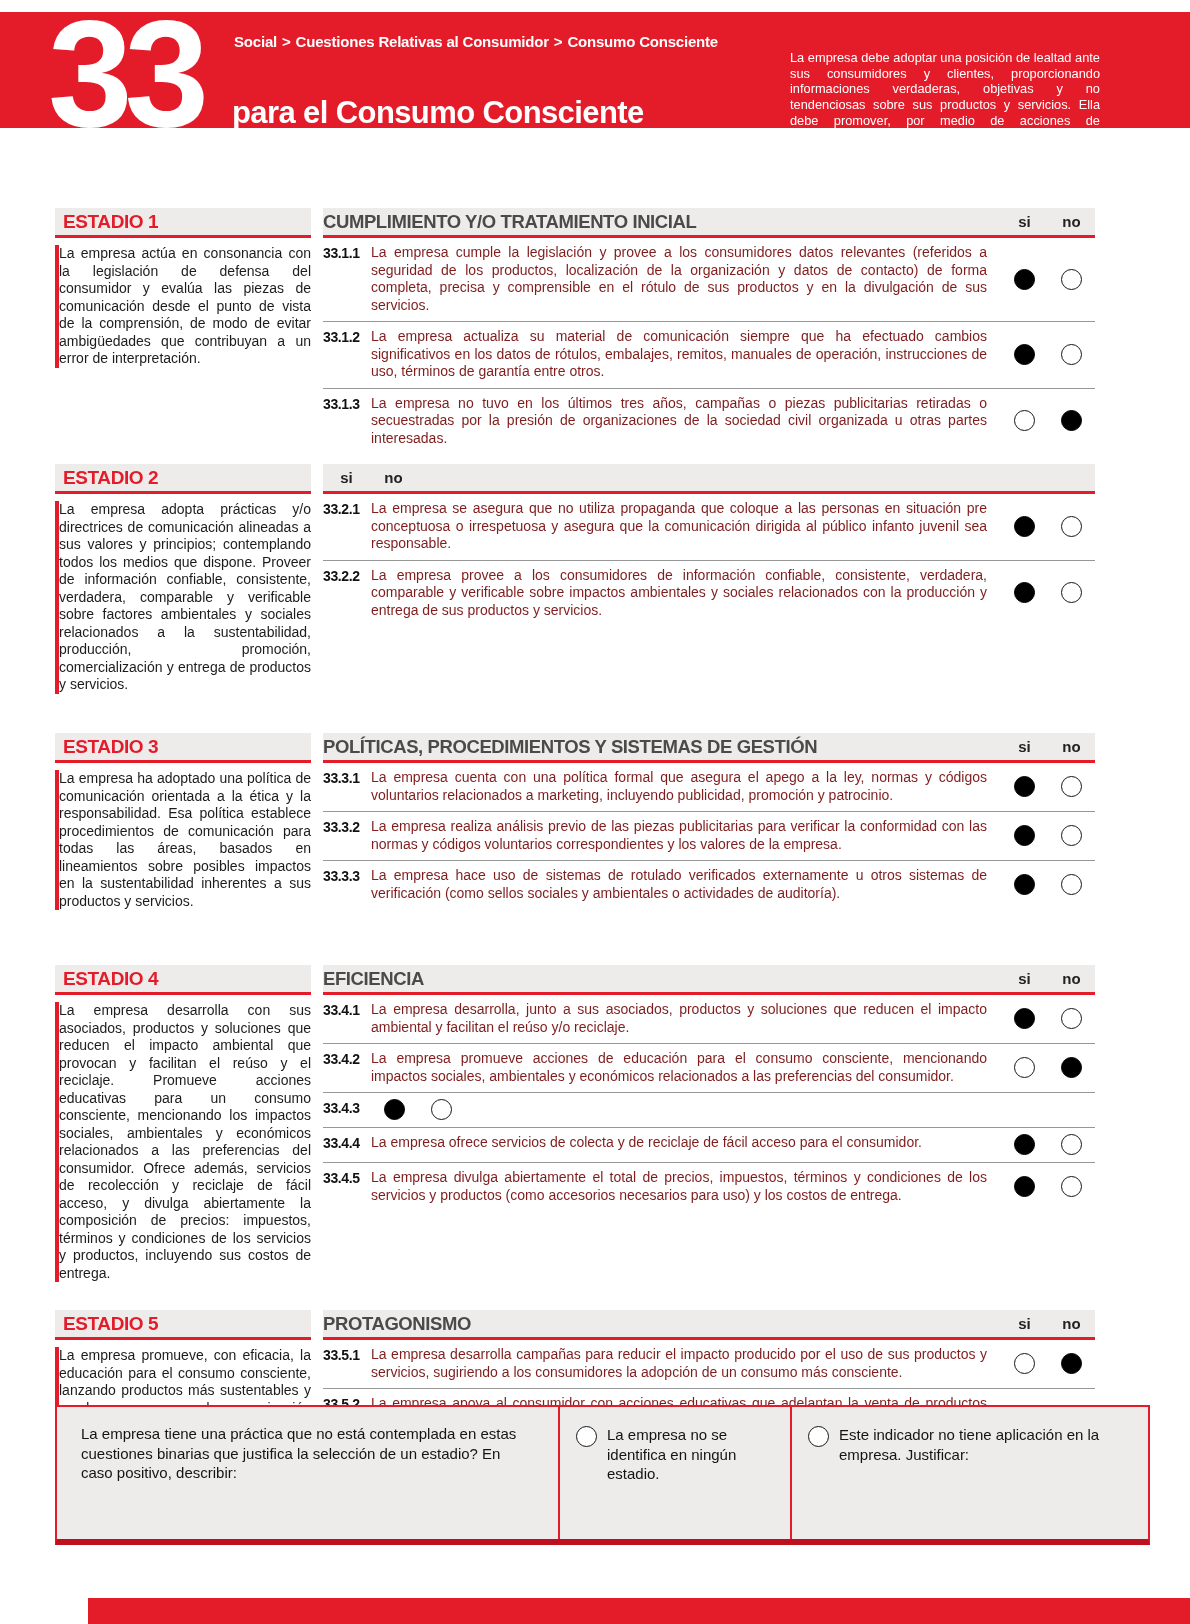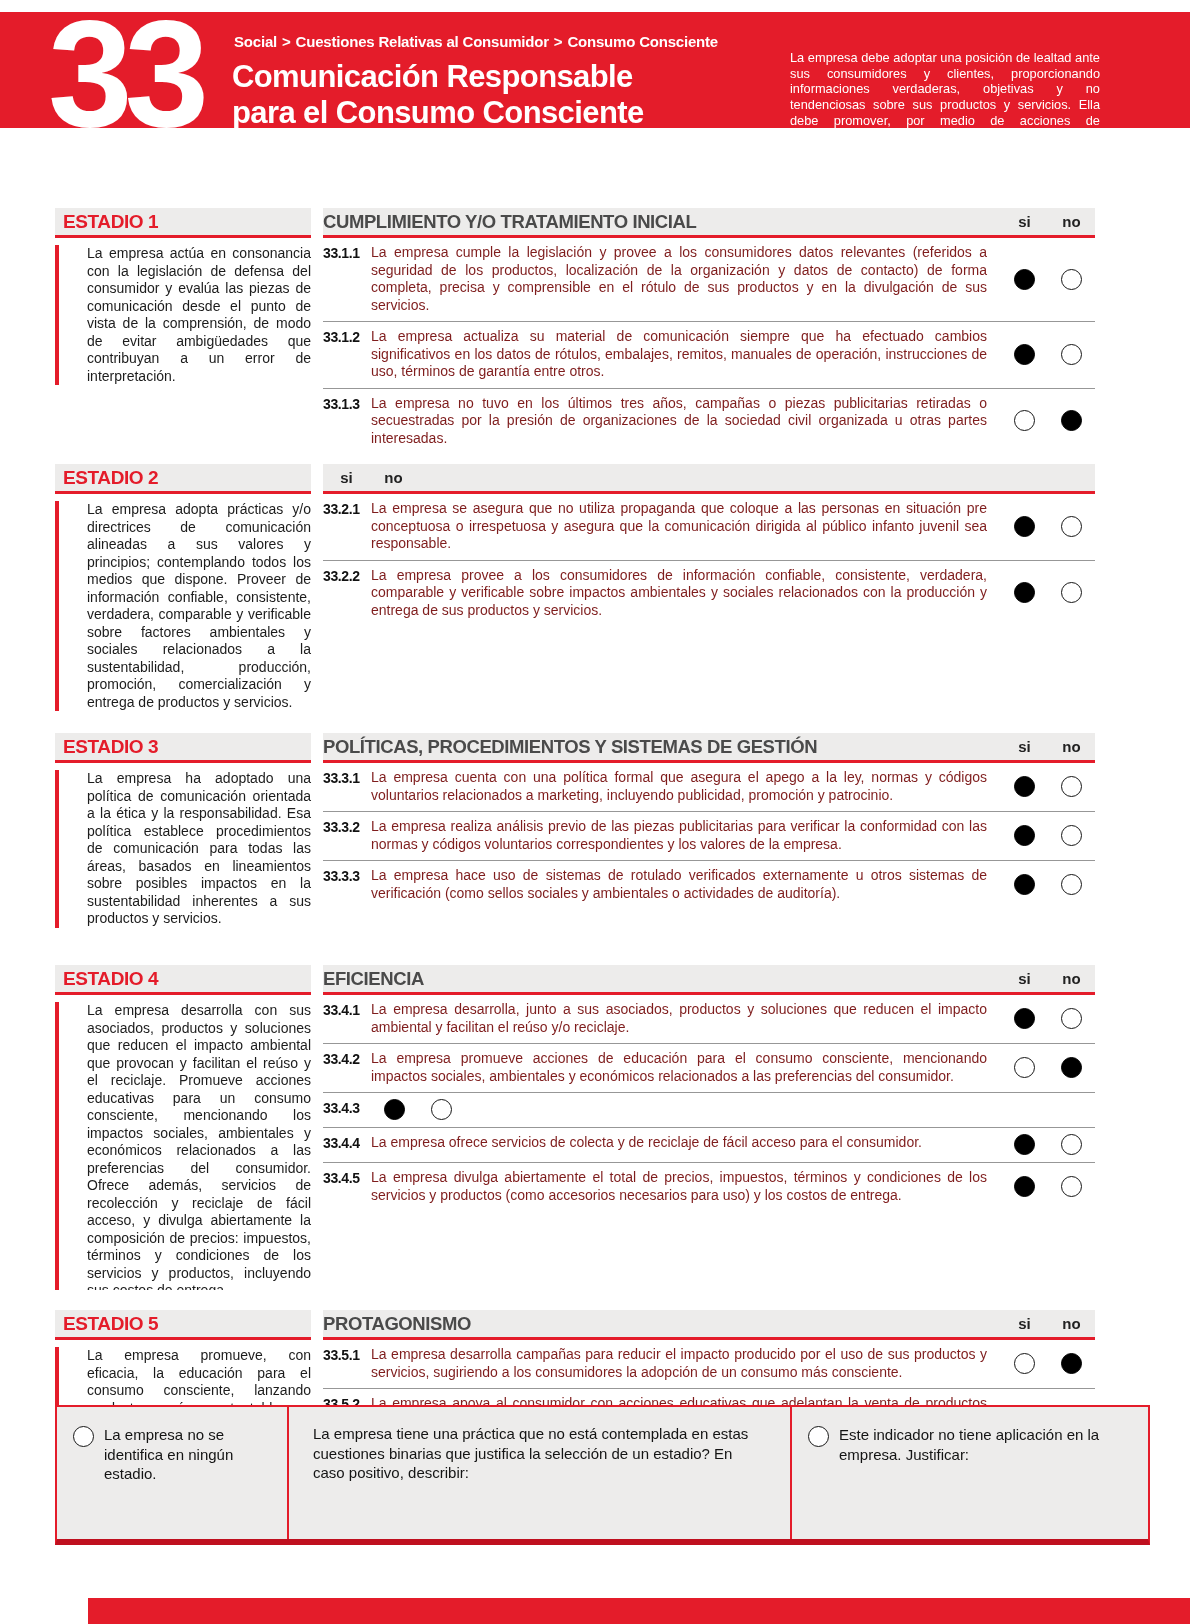--- a/index.html
+++ b/index.html
@@ -34,21 +34,21 @@
   .sec-left{width:256px;margin-right:12px;flex-shrink:0;}
   .sec-right{flex:1;min-width:0;}
   .band{
     background:var(--band);height:30px;display:flex;align-items:center;
     border-bottom:3px solid var(--red);
   }
   .estadio{color:var(--red);font-weight:700;font-size:19px;padding-left:8px;letter-spacing:-0.4px;}
   .cat-title{flex:1;color:var(--title-gray);font-weight:700;font-size:18.5px;padding-left:0;letter-spacing:-0.4px;white-space:nowrap;overflow:hidden;}
   .colhead{width:47px;text-align:center;font-weight:700;font-size:15px;color:#222;}
   .sidebar-desc{
-    margin:7px 0 0 0;border-left:4px solid var(--red);padding-left:28px;
+    margin:7px 0 0 0;border-left:4px solid var(--red);padding-left:0;
     font-size:14px;line-height:1.25;text-align:justify;color:#1c1c1c;
   }
   .item{display:flex;align-items:flex-start;padding:6px 0 7px;border-top:1px solid #979797;}
   .band + .item{border-top:none;}
   .item-num{width:48px;flex-shrink:0;font-weight:700;font-size:14px;letter-spacing:-0.4px;padding-top:1px;}
   .item-text{flex:1;margin:0;font-size:14px;line-height:1.25;text-align:justify;padding-right:14px;color:#7f1d1d;}
   .item-cols{width:94px;flex-shrink:0;display:flex;align-self:center;}
   .radio-cell{width:47px;display:flex;justify-content:center;}
   .radio{
     width:21px;height:21px;border-radius:50%;
@@ -77,21 +77,21 @@
 <body>
 
 <div class="page">
 
   <div class="header">
     <div class="big-number">33</div>
     <div class="breadcrumb">
       <span>Social</span><span class="sep">&gt;</span><span>Cuestiones Relativas al Consumidor</span><span class="sep">&gt;</span><span>Consumo Consciente</span>
     </div>
     <div class="title">
-      <span>Comunicación Responsable</span><br>
+      <br>
       <span>para el Consumo Consciente</span>
     </div>
     <p class="intro">La empresa debe adoptar una posición de lealtad ante sus consumidores y clientes, proporcionando informaciones verdaderas, objetivas y no tendenciosas sobre sus productos y servicios. Ella debe promover, por medio de acciones de comunicación, el paradigma del consumo consciente.</p>
   </div>
 
   <div class="content">
 
     <section class="section" style="height:236px">
       <div class="sec-left">
         <div class="band">
@@ -358,28 +358,28 @@
                 <span class="radio filled"></span>
               </span>
           </span>
         </div>
       </div>
     </section>
 
   </div>
 
   <div class="bottom-box">
+    <div class="bb-cell bb-q">
+      <p>La empresa tiene una práctica que no está contemplada en estas cuestiones binarias que justifica la selección de un estadio? En caso positivo, describir:</p>
+      <div class="bb-write"></div>
+    </div>
     <div class="bb-cell bb-opt bb-opt1">
       <span class="radio"></span>
       <p>La empresa no se identifica en ningún estadio.</p>
     </div>
-    <div class="bb-cell bb-q">
-      <p>La empresa tiene una práctica que no está contemplada en estas cuestiones binarias que justifica la selección de un estadio? En caso positivo, describir:</p>
-      <div class="bb-write"></div>
-    </div>
     <div class="bb-cell bb-opt bb-opt2">
       <span class="radio"></span>
       <p>Este indicador no tiene aplicación en la empresa. Justificar:</p>
     </div>
   </div>
 
   <div class="footer-bar"></div>
 
 </div>
 

